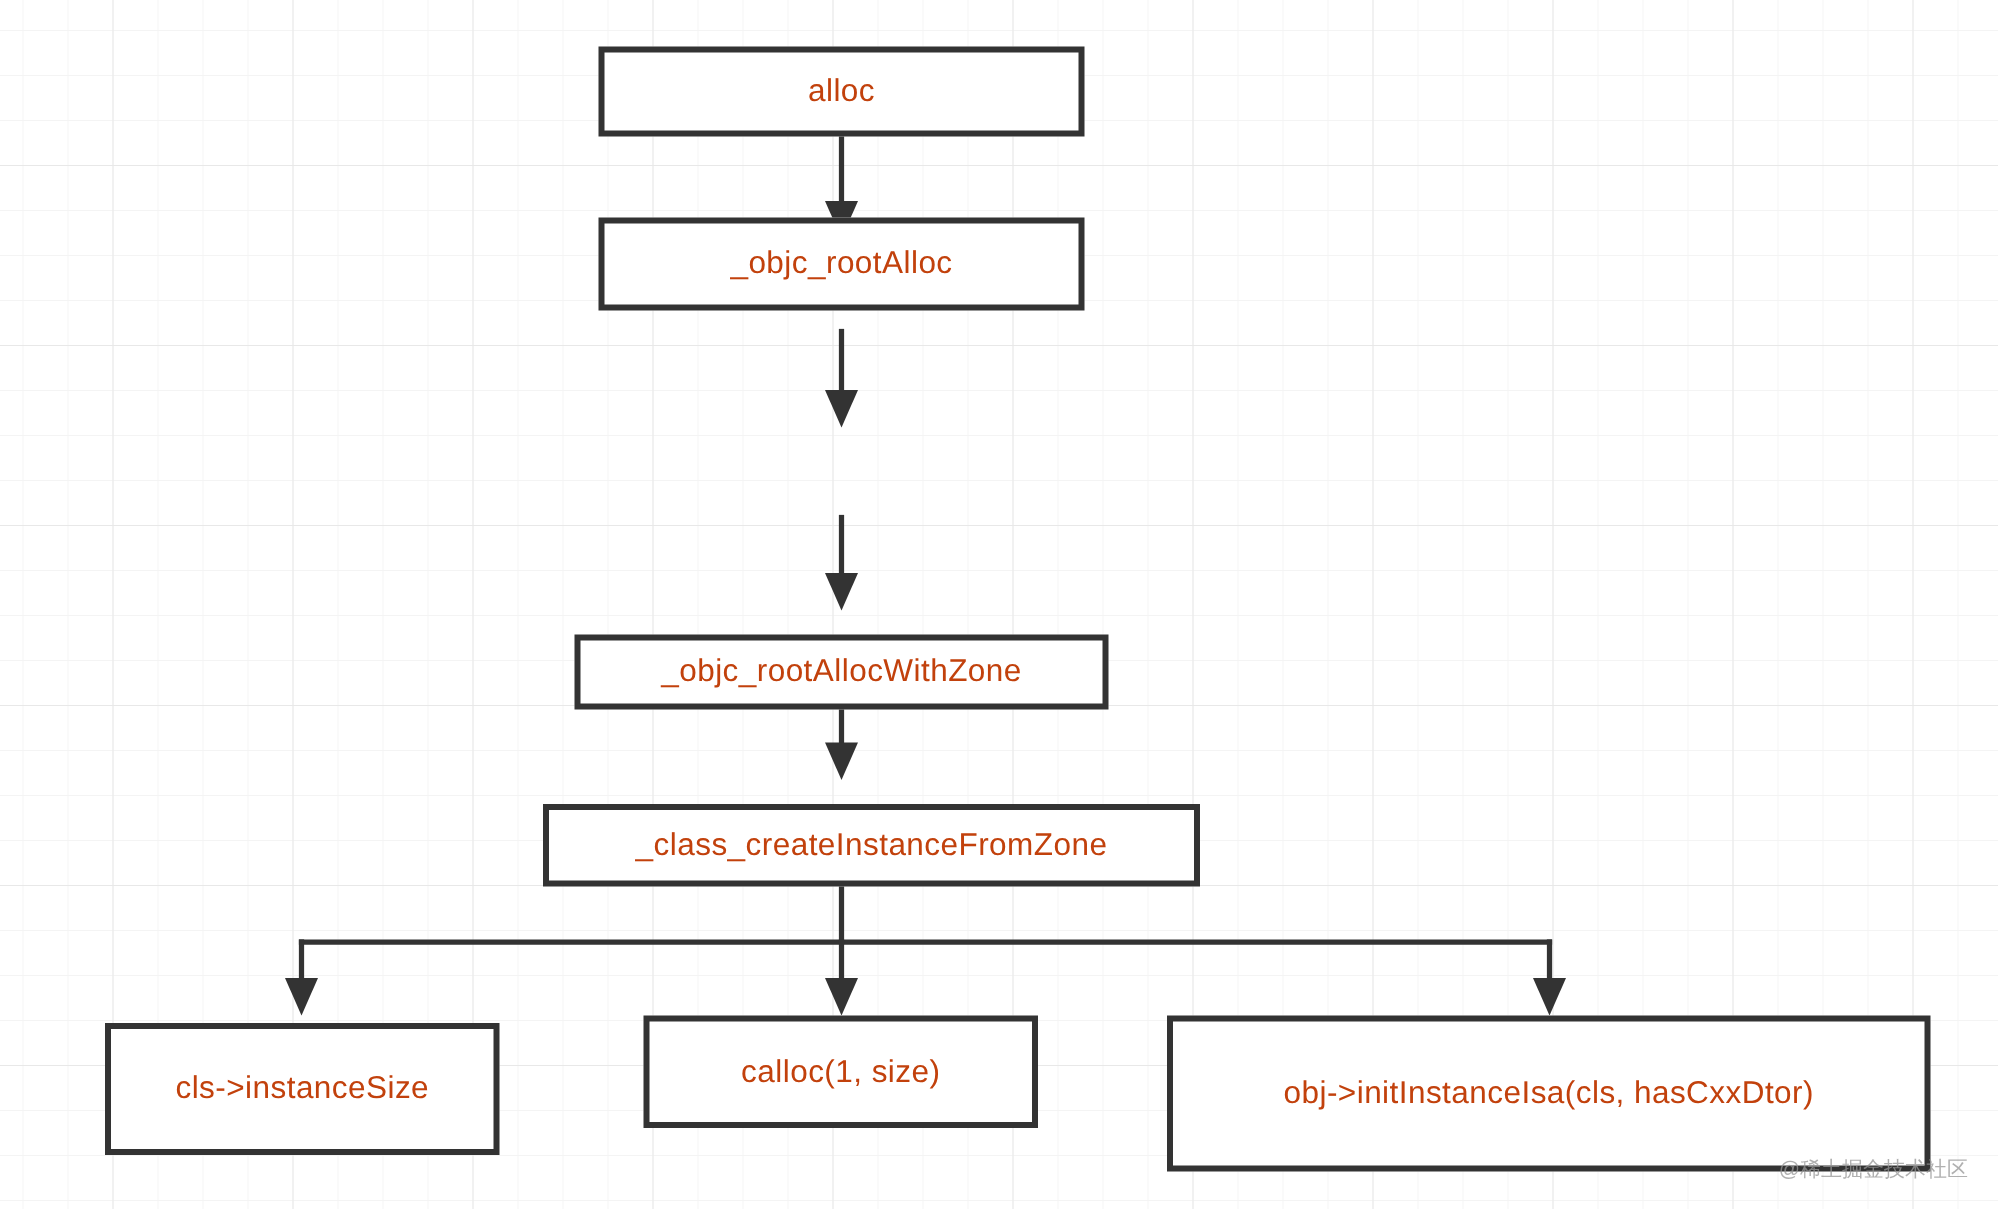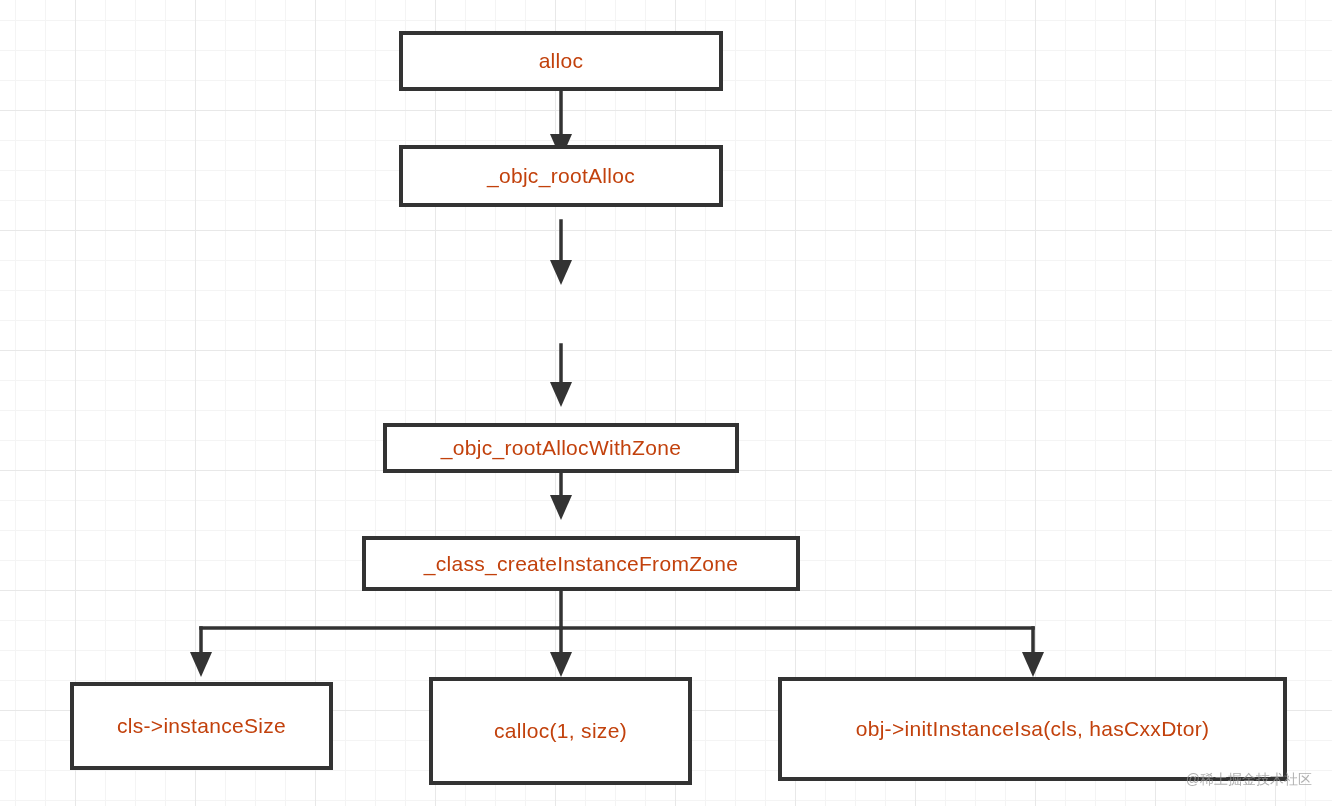--- a/index.html
+++ b/index.html
@@ -38,21 +38,21 @@
     letter-spacing: 0.3px;
     white-space: nowrap;
     z-index: 2;
   }
   #node-alloc                            { left: 399px; top: 31px;  width: 324px; height: 60px; }
   #node-objc-root-alloc                  { left: 399px; top: 145px; width: 324px; height: 62px; }
   #node-call-alloc                       { left: 399px; top: 285px; width: 324px; height: 60px; }
   #node-objc-root-alloc-with-zone        { left: 383px; top: 407px; width: 356px; height: 50px; margin-top: 16px; }
   #node-class-create-instance-from-zone  { left: 342px; top: 536px; width: 438px; height: 55px; margin-left: 20px; }
   #node-cls-instance-size                { left: 70px;  top: 682px; width: 263px; height: 88px; }
-  #node-calloc                           { left: 429px; top: 677px; width: 263px; height: 108px; }
+  #node-calloc                           { left: 429px; top: 677px; width: 263px; height: 75px; }
   #node-obj-init-instance-isa            { left: 778px; top: 677px; width: 509px; height: 104px; }
 
   .edges-layer {
     position: absolute;
     left: 0;
     top: 0;
     width: 1332px;
     height: 806px;
     z-index: 1;
   }

